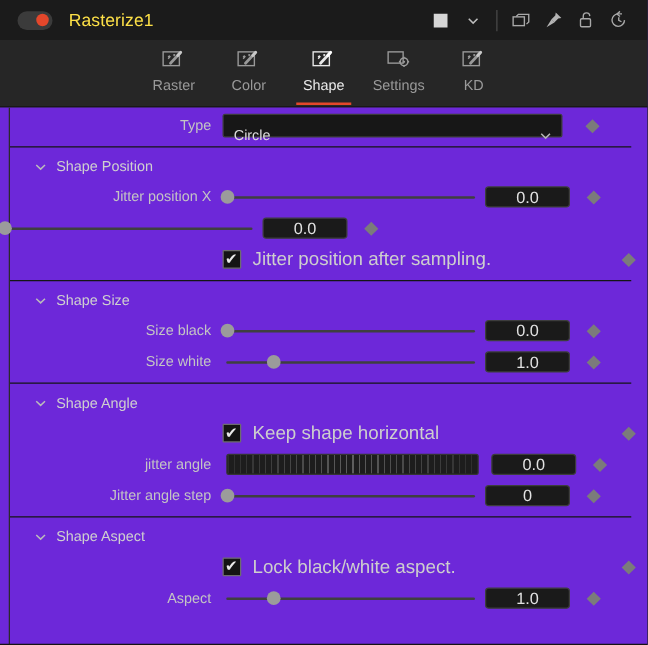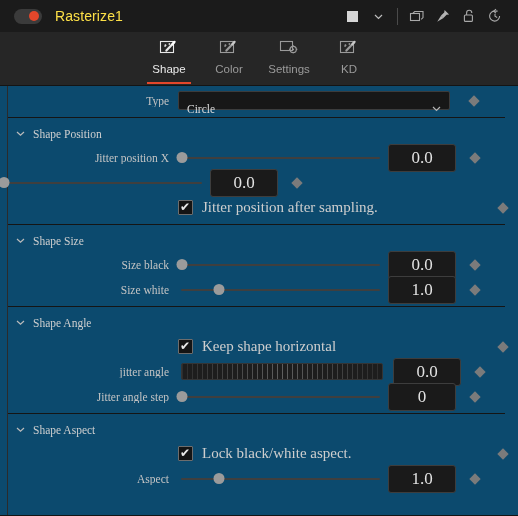--- a/index.html
+++ b/index.html
@@ -129,25 +129,24 @@
     left: 8px;
     right: 8px;
     bottom: 0px;
     height: 2px;
     background: #e4472b;
   }
 
   
   .panel {
     flex: 1 1 auto;
-    background: #0c4a6e;
+    background: #6d28d9;
     position: relative;
     overflow: hidden;
     padding-top: 2px;
-    font-family: Liberation Serif, serif;
   }
   .panel::before {
     content: "";
     position: absolute;
     left: 7px;
     top: 0;
     bottom: 0;
     width: 1px;
     background: #2b2b2b;
   }
@@ -174,21 +173,21 @@
     height: 1px;
     background: #151515;
     margin: 4px 13px 4px 8px;
   }
 
   
   .section-head {
     height: 23px;
     display: flex;
     align-items: center;
-    padding-left: 14px;
+    padding-left: 26px;
     cursor: pointer;
   }
   .section-head .chev {
     width: 13px;
     display: flex;
     align-items: center;
     justify-content: center;
     margin-right: 6px;
   }
   .section-head .sh-label {
@@ -266,28 +265,28 @@
       to right,
       #5e5e5e 0px, #5e5e5e 1px,
       transparent 1px, transparent 5px);
     -webkit-mask-image: linear-gradient(to right, rgba(0,0,0,.25), rgba(0,0,0,1) 50%, rgba(0,0,0,.25));
     mask-image: linear-gradient(to right, rgba(0,0,0,.25), rgba(0,0,0,1) 50%, rgba(0,0,0,.25));
   }
 
   
   .valbox {
     width: 68px;
-    height: 28px;
+    height: 17px;
     background: #1a1a1a;
     border: 1px solid #3d3d3d;
     border-radius: 3px;
     display: flex;
     align-items: center;
     justify-content: center;
-    font-size: 17px;
+    font-size: 13px;
     color: #e2e2e2;
     box-sizing: border-box;
     flex: 0 0 auto;
     cursor: text;
   }
 
   
   .kf {
     width: 31px;
     display: flex;
@@ -386,49 +385,62 @@
         <svg width="16" height="16" viewBox="0 0 16 16">
           <path d="M12.6 8.1 A5 5 0 1 1 8 3.1 L10.6 3.1" fill="none" stroke="#a9a9a9" stroke-width="1.1"></path>
           <path d="M9 1.1 L6.6 3.2 L9 5.2" fill="none" stroke="#a9a9a9" stroke-width="1.1"></path>
           <path d="M8 5.8 L8 8.2 L10.2 9.4" fill="none" stroke="#a9a9a9" stroke-width="1.1"></path>
         </svg>
       </div>
     </div>
   </div>
 
   <div class="tabbar" id="tabbar">
+      <div class="tab">
+        <span class="tab-ico">
+          <svg width="22" height="20" viewBox="0 0 22 20">
+    <rect x="2.5" y="3.5" width="13" height="11" fill="none" stroke="#9a9a9a" stroke-width="1.1"></rect>
+    <path d="M6.5 9 l1.2 -1.2" stroke="#9a9a9a" stroke-width="1"></path>
+    <path d="M7.4 6.2 l0 2.2 M6.3 7.3 l2.2 0" stroke="#9a9a9a" stroke-width=".9"></path>
+    <path d="M11.4 5.1 l0 1.8 M10.5 6 l1.8 0" stroke="#9a9a9a" stroke-width=".9"></path>
+    <path d="M8.4 12.6 l7.6 -8.2" stroke="#9a9a9a" stroke-width="2.2" stroke-linecap="round"></path>
+    <path d="M14.2 6.4 l2.4 -2.6" stroke="#c8c8c8" stroke-width="2.2" stroke-linecap="round"></path>
+  </svg>
+        </span>
+        <span class="tab-label">Raster</span>
+      </div>
+      <div class="tab">
+        <span class="tab-ico">
+          <svg width="22" height="20" viewBox="0 0 22 20">
+    <rect x="2.5" y="3.5" width="13" height="11" fill="none" stroke="#9a9a9a" stroke-width="1.1"></rect>
+    <path d="M6.5 9 l1.2 -1.2" stroke="#9a9a9a" stroke-width="1"></path>
+    <path d="M7.4 6.2 l0 2.2 M6.3 7.3 l2.2 0" stroke="#9a9a9a" stroke-width=".9"></path>
+    <path d="M11.4 5.1 l0 1.8 M10.5 6 l1.8 0" stroke="#9a9a9a" stroke-width=".9"></path>
+    <path d="M8.4 12.6 l7.6 -8.2" stroke="#9a9a9a" stroke-width="2.2" stroke-linecap="round"></path>
+    <path d="M14.2 6.4 l2.4 -2.6" stroke="#c8c8c8" stroke-width="2.2" stroke-linecap="round"></path>
+  </svg>
+        </span>
+        <span class="tab-label">Color</span>
+      </div>
       <div class="tab active">
         <span class="tab-ico">
           <svg width="22" height="20" viewBox="0 0 22 20">
     <rect x="2.5" y="3.5" width="13" height="11" fill="none" stroke="#e8e8e8" stroke-width="1.1"></rect>
     <path d="M6.5 9 l1.2 -1.2" stroke="#e8e8e8" stroke-width="1"></path>
     <path d="M7.4 6.2 l0 2.2 M6.3 7.3 l2.2 0" stroke="#e8e8e8" stroke-width=".9"></path>
     <path d="M11.4 5.1 l0 1.8 M10.5 6 l1.8 0" stroke="#e8e8e8" stroke-width=".9"></path>
     <path d="M8.4 12.6 l7.6 -8.2" stroke="#e8e8e8" stroke-width="2.2" stroke-linecap="round"></path>
     <path d="M14.2 6.4 l2.4 -2.6" stroke="#ffffff" stroke-width="2.2" stroke-linecap="round"></path>
   </svg>
         </span>
         <span class="tab-label">Shape</span>
       </div>
       <div class="tab">
         <span class="tab-ico">
           <svg width="22" height="20" viewBox="0 0 22 20">
-    <rect x="2.5" y="3.5" width="13" height="11" fill="none" stroke="#9a9a9a" stroke-width="1.1"></rect>
-    <path d="M6.5 9 l1.2 -1.2" stroke="#9a9a9a" stroke-width="1"></path>
-    <path d="M7.4 6.2 l0 2.2 M6.3 7.3 l2.2 0" stroke="#9a9a9a" stroke-width=".9"></path>
-    <path d="M11.4 5.1 l0 1.8 M10.5 6 l1.8 0" stroke="#9a9a9a" stroke-width=".9"></path>
-    <path d="M8.4 12.6 l7.6 -8.2" stroke="#9a9a9a" stroke-width="2.2" stroke-linecap="round"></path>
-    <path d="M14.2 6.4 l2.4 -2.6" stroke="#c8c8c8" stroke-width="2.2" stroke-linecap="round"></path>
-  </svg>
-        </span>
-        <span class="tab-label">Color</span>
-      </div>
-      <div class="tab">
-        <span class="tab-ico">
-          <svg width="22" height="20" viewBox="0 0 22 20">
     <rect x="2.5" y="3.5" width="12" height="9" fill="none" stroke="#9a9a9a" stroke-width="1.1"></rect>
     <circle cx="15.2" cy="11.4" r="3.1" fill="none" stroke="#9a9a9a" stroke-width="1.2"></circle>
     <circle cx="15.2" cy="11.4" r=".9" fill="#9a9a9a"></circle>
     <path d="M15.2 7.3 l0 1.1 M15.2 14.4 l0 1.1 M11.1 11.4 l1.1 0 M18.2 11.4 l1.1 0" stroke="#9a9a9a" stroke-width="1.1"></path>
   </svg>
         </span>
         <span class="tab-label">Settings</span>
       </div>
       <div class="tab">
         <span class="tab-ico">

